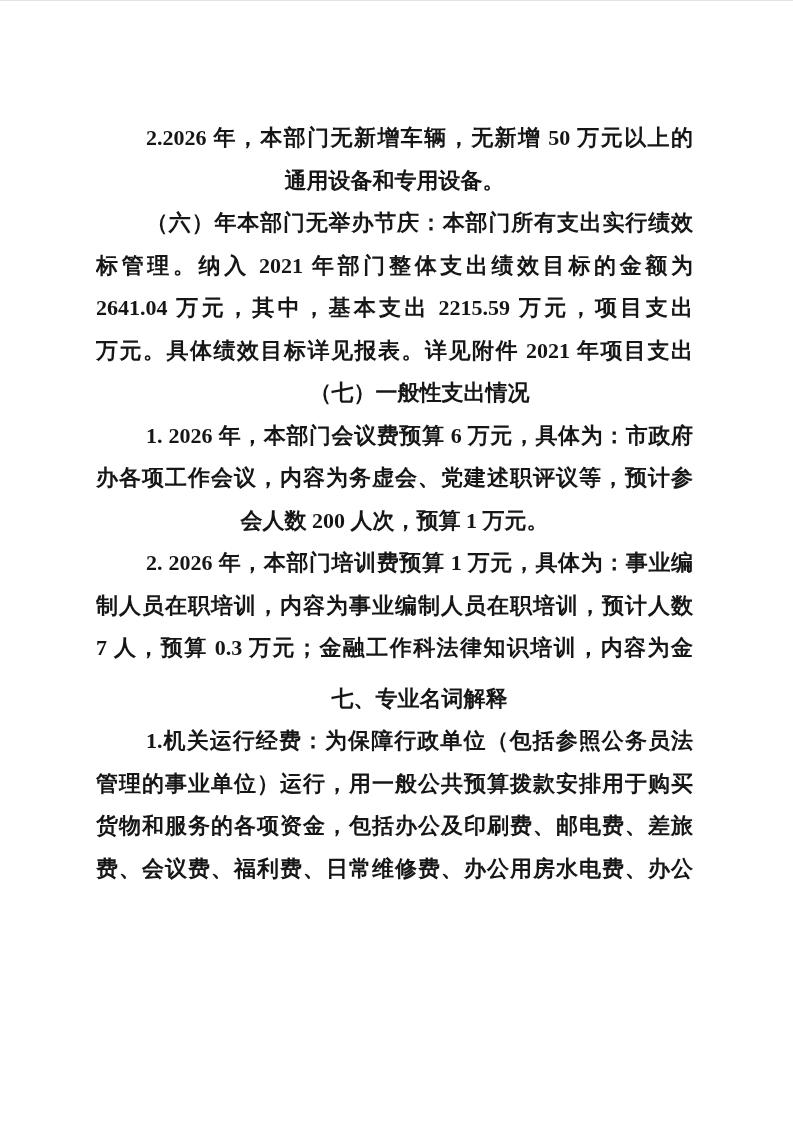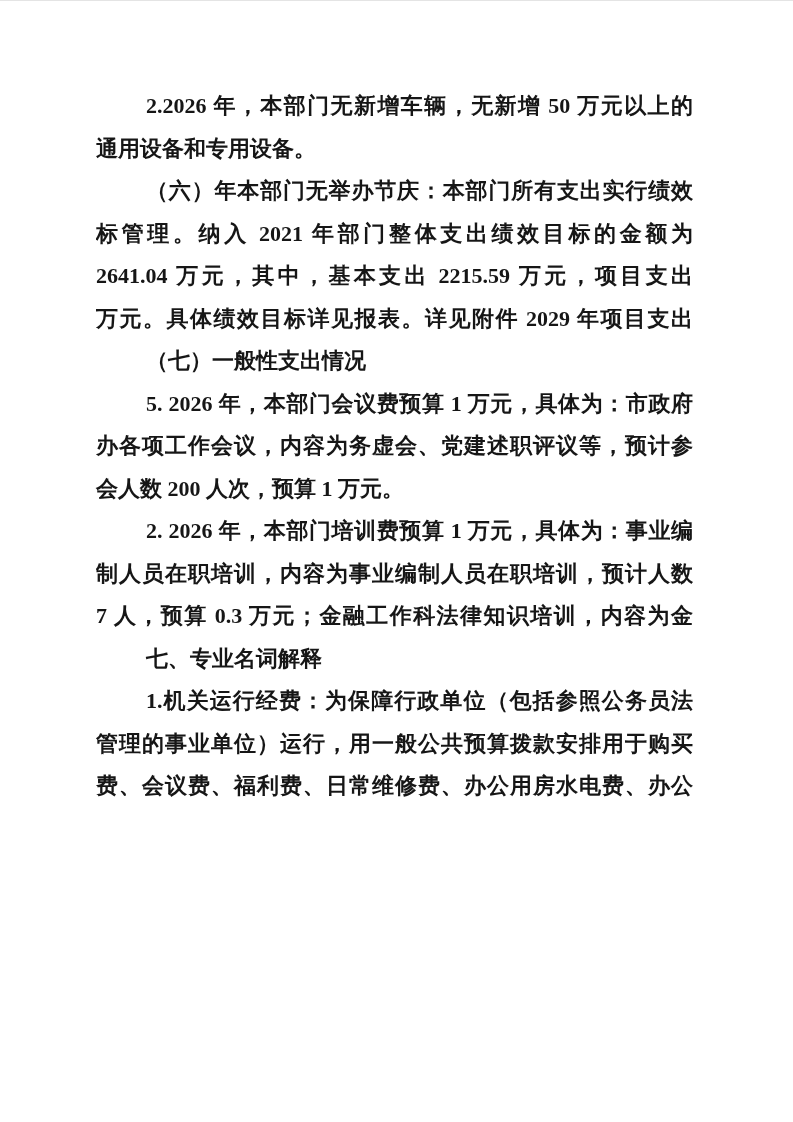--- a/index.html
+++ b/index.html
@@ -17,71 +17,73 @@
   }
   .scan-edge {
     position: absolute;
     top: 0; left: 0; right: 0;
     height: 1px;
     background: #e4e4e4;
   }
   .content {
     position: absolute;
     left: 96px;
-    top: 85px;
+    top: 117px;
     width: 597px;
   }
   .line {
     height: 42.5px;
     line-height: 42.5px;
     font-size: 22px;
     white-space: nowrap;
-    text-align: left;
+    text-align: center;
   }
   .line.justify {
     white-space: normal;
     text-align: justify;
     text-align-last: justify;
     overflow: hidden;
     max-height: 42.5px;
   }
   .line.indent {
     padding-left: 50px;
   }
   .line.indent.justify {
     padding-left: 0;
     text-indent: 50px;
   }
   .line.hei {
     font-family: Liberation Sans, sans-serif;
+    margin-top: 8px;
   }
   .line.tight {
     letter-spacing: -0.9px;
   }
   .seg { font-weight: 700; }
   .seg.bold { font-weight: 700; }
 </style>
 </head>
 <body>
 
 <div class="scan-edge"></div>
 
 <div class="page">
   <div class="content" id="document-body">
       <div class="line indent justify"><span class="seg bold">2.2026 年，本部门无新增车辆，无新增 50 万元以上的</span></div>
       <div class="line"><span class="seg bold">通用设备和专用设备。</span></div>
       <div class="line indent justify"><span class="seg bold">（六）年本部门无举办节庆：</span><span class="seg">本部门所有支出实行绩效目</span></div>
       <div class="line justify"><span class="seg">标管理。纳入 2021 年部门整体支出绩效目标的金额为</span></div>
       <div class="line justify"><span class="seg">2641.04 万元，其中，基本支出 2215.59 万元，项目支出 425.45</span></div>
-      <div class="line justify"><span class="seg">万元。具体绩效目标详见报表。详见附件 2029 年项目支出</span></div>
+      <div class="line justify"><span class="seg">万元。具体绩效目标详见报表。详见附件 2021 年项目支出</span></div>
       <div class="line indent"><span class="seg bold">（七）一般性支出情况</span></div>
-      <div class="line indent justify"><span class="seg">5. 2026 年，本部门会议费预算 1 万元，具体为：市政府</span></div>
+      <div class="line indent justify"><span class="seg">1. 2026 年，本部门会议费预算 6 万元，具体为：市政府</span></div>
       <div class="line justify"><span class="seg">办各项工作会议，内容为务虚会、党建述职评议等，预计参</span></div>
       <div class="line"><span class="seg">会人数 200 人次，预算 1 万元。</span></div>
       <div class="line indent justify"><span class="seg">2. 2026 年，本部门培训费预算 1 万元，具体为：事业编</span></div>
       <div class="line justify"><span class="seg">制人员在职培训，内容为事业编制人员在职培训，预计人数</span></div>
       <div class="line justify"><span class="seg">7 人，预算 0.3 万元；金融工作科法律知识培训，内容为金</span></div>
       <div class="line indent hei"><span class="seg bold">七、专业名词解释</span></div>
       <div class="line indent justify"><span class="seg bold">1.机关运行经费：</span><span class="seg">为保障行政单位（包括参照公务员法</span></div>
       <div class="line justify"><span class="seg">管理的事业单位）运行，用一般公共预算拨款安排用于购买</span></div>
+      <div class="line justify"><span class="seg">货物和服务的各项资金，包括办公及印刷费、邮电费、差旅</span></div>
       <div class="line justify"><span class="seg">费、会议费、福利费、日常维修费、办公用房水电费、办公</span></div>
     </div>
 </div>
 
 </body></html>

